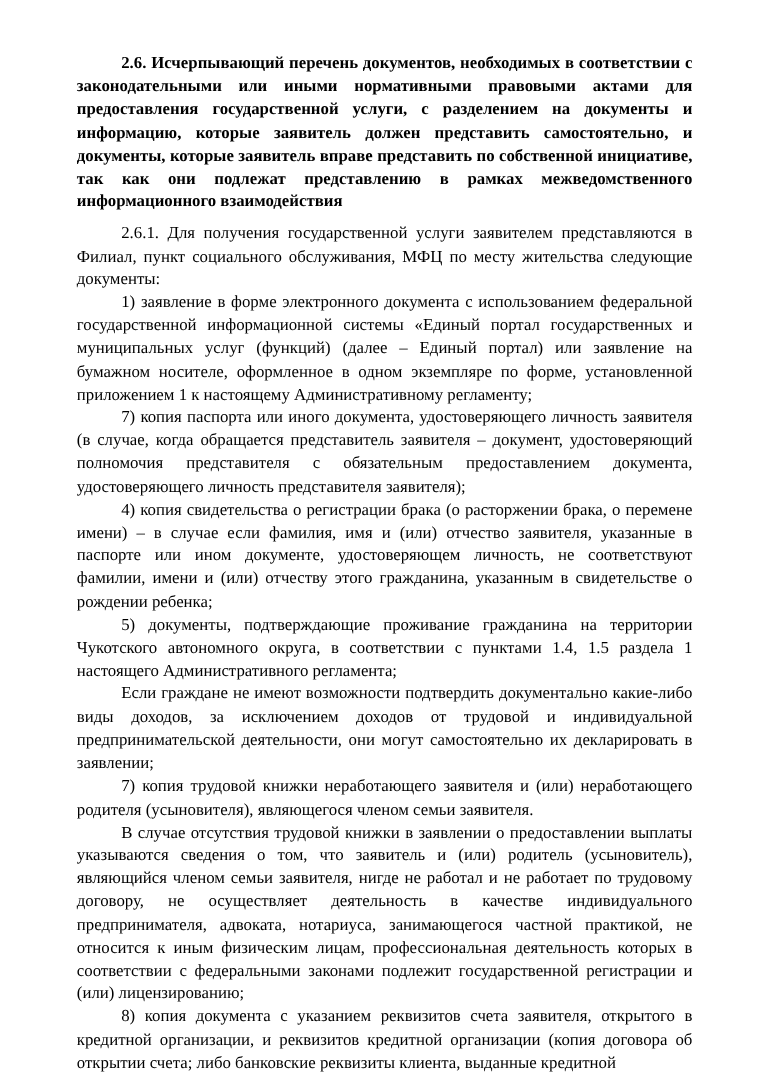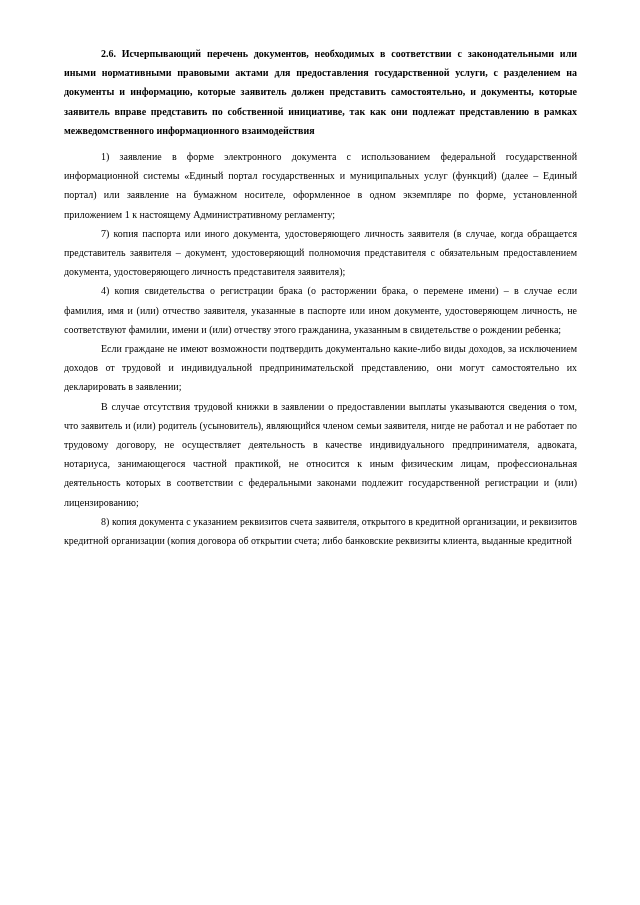--- a/index.html
+++ b/index.html
@@ -13,37 +13,40 @@
     overflow: hidden;
   }
   .page {
     box-sizing: border-box;
     width: 640px;
     height: 905px;
     padding: 44px 63px 0 64px;
     background: #ffffff;
     color: #000000;
     font-family: "Liberation Serif", "DejaVu Serif", serif;
-    font-size: 10px;
+    font-size: 14px;
     line-height: 19.2px;
   }
   .page p {
     margin: 0;
     text-align: justify;
     text-indent: 37px;
   }
   .heading {
     font-weight: bold;
     margin-bottom: 7px !important;
   }
 </style>
 </head>
 <body>
 
 <div class="page">
   <p class="heading">2.6. Исчерпывающий перечень документов, необходимых в соответствии с законодательными или иными нормативными правовыми актами для предоставления государственной услуги, с разделением на документы и информацию, которые заявитель должен представить самостоятельно, и документы, которые заявитель вправе представить по собственной инициативе, так как они подлежат представлению в рамках межведомственного информационного взаимодействия</p>
+  <p>2.6.1. Для получения государственной услуги заявителем представляются в Филиал, пункт социального обслуживания, МФЦ по месту жительства следующие документы:</p>
   <p>1) заявление в форме электронного документа с использованием федеральной государственной информационной системы «Единый портал государственных и муниципальных услуг (функций) (далее – Единый портал) или заявление на бумажном носителе, оформленное в одном экземпляре по форме, установленной приложением 1 к настоящему Административному регламенту;</p>
   <p>7) копия паспорта или иного документа, удостоверяющего личность заявителя (в случае, когда обращается представитель заявителя – документ, удостоверяющий полномочия представителя с обязательным предоставлением документа, удостоверяющего личность представителя заявителя);</p>
   <p>4) копия свидетельства о регистрации брака (о расторжении брака, о перемене имени) – в случае если фамилия, имя и (или) отчество заявителя, указанные в паспорте или ином документе, удостоверяющем личность, не соответствуют фамилии, имени и (или) отчеству этого гражданина, указанным в свидетельстве о рождении ребенка;</p>
-  <p>Если граждане не имеют возможности подтвердить документально какие-либо виды доходов, за исключением доходов от трудовой и индивидуальной предпринимательской представлению, они могут самостоятельно их декларировать в заявлении;</p>
+  <p>5) документы, подтверждающие проживание гражданина на территории Чукотского автономного округа, в соответствии с пунктами 1.4, 1.5 раздела 1 настоящего Административного регламента;</p>
+  <p>Если граждане не имеют возможности подтвердить документально какие-либо виды доходов, за исключением доходов от трудовой и индивидуальной предпринимательской деятельности, они могут самостоятельно их декларировать в заявлении;</p>
+  <p>7) копия трудовой книжки неработающего заявителя и (или) неработающего родителя (усыновителя), являющегося членом семьи заявителя.</p>
   <p>В случае отсутствия трудовой книжки в заявлении о предоставлении выплаты указываются сведения о том, что заявитель и (или) родитель (усыновитель), являющийся членом семьи заявителя, нигде не работал и не работает по трудовому договору, не осуществляет деятельность в качестве индивидуального предпринимателя, адвоката, нотариуса, занимающегося частной практикой, не относится к иным физическим лицам, профессиональная деятельность которых в соответствии с федеральными законами подлежит государственной регистрации и (или) лицензированию;</p>
   <p>8) копия документа с указанием реквизитов счета заявителя, открытого в кредитной организации, и реквизитов кредитной организации (копия договора об открытии счета; либо банковские реквизиты клиента, выданные кредитной</p>
 </div>
 
 </body></html>

